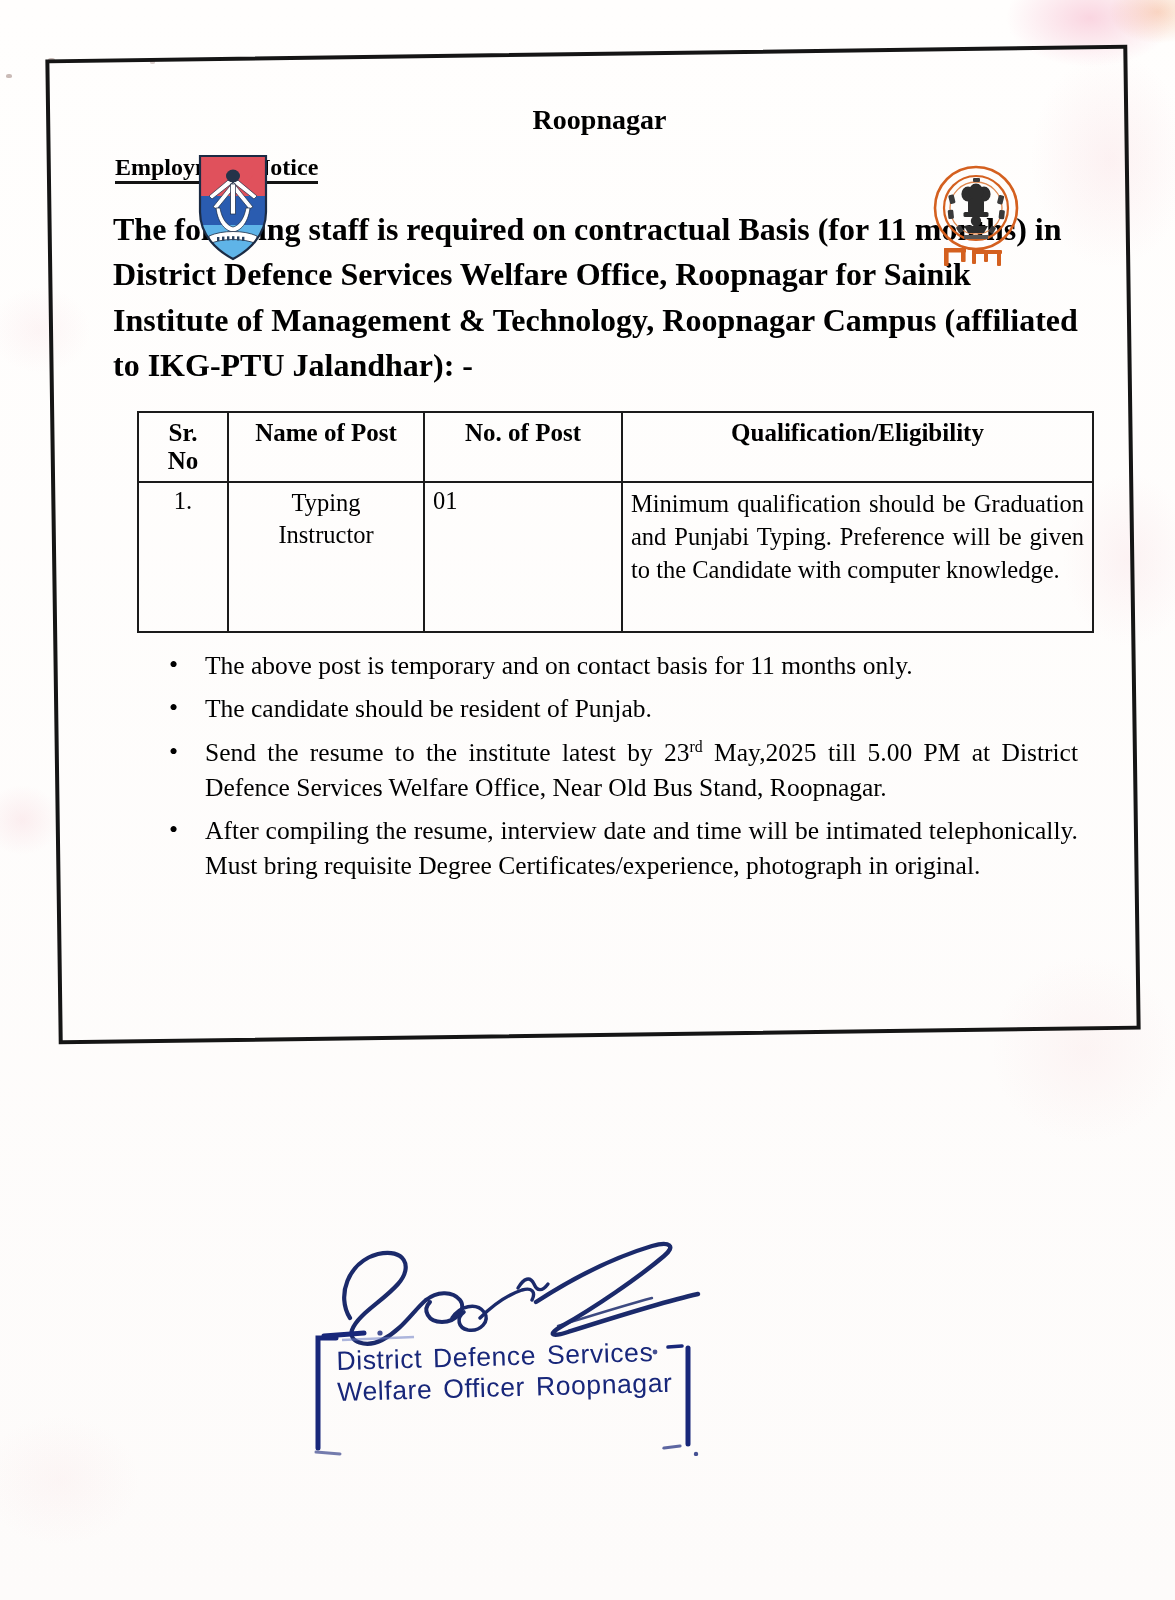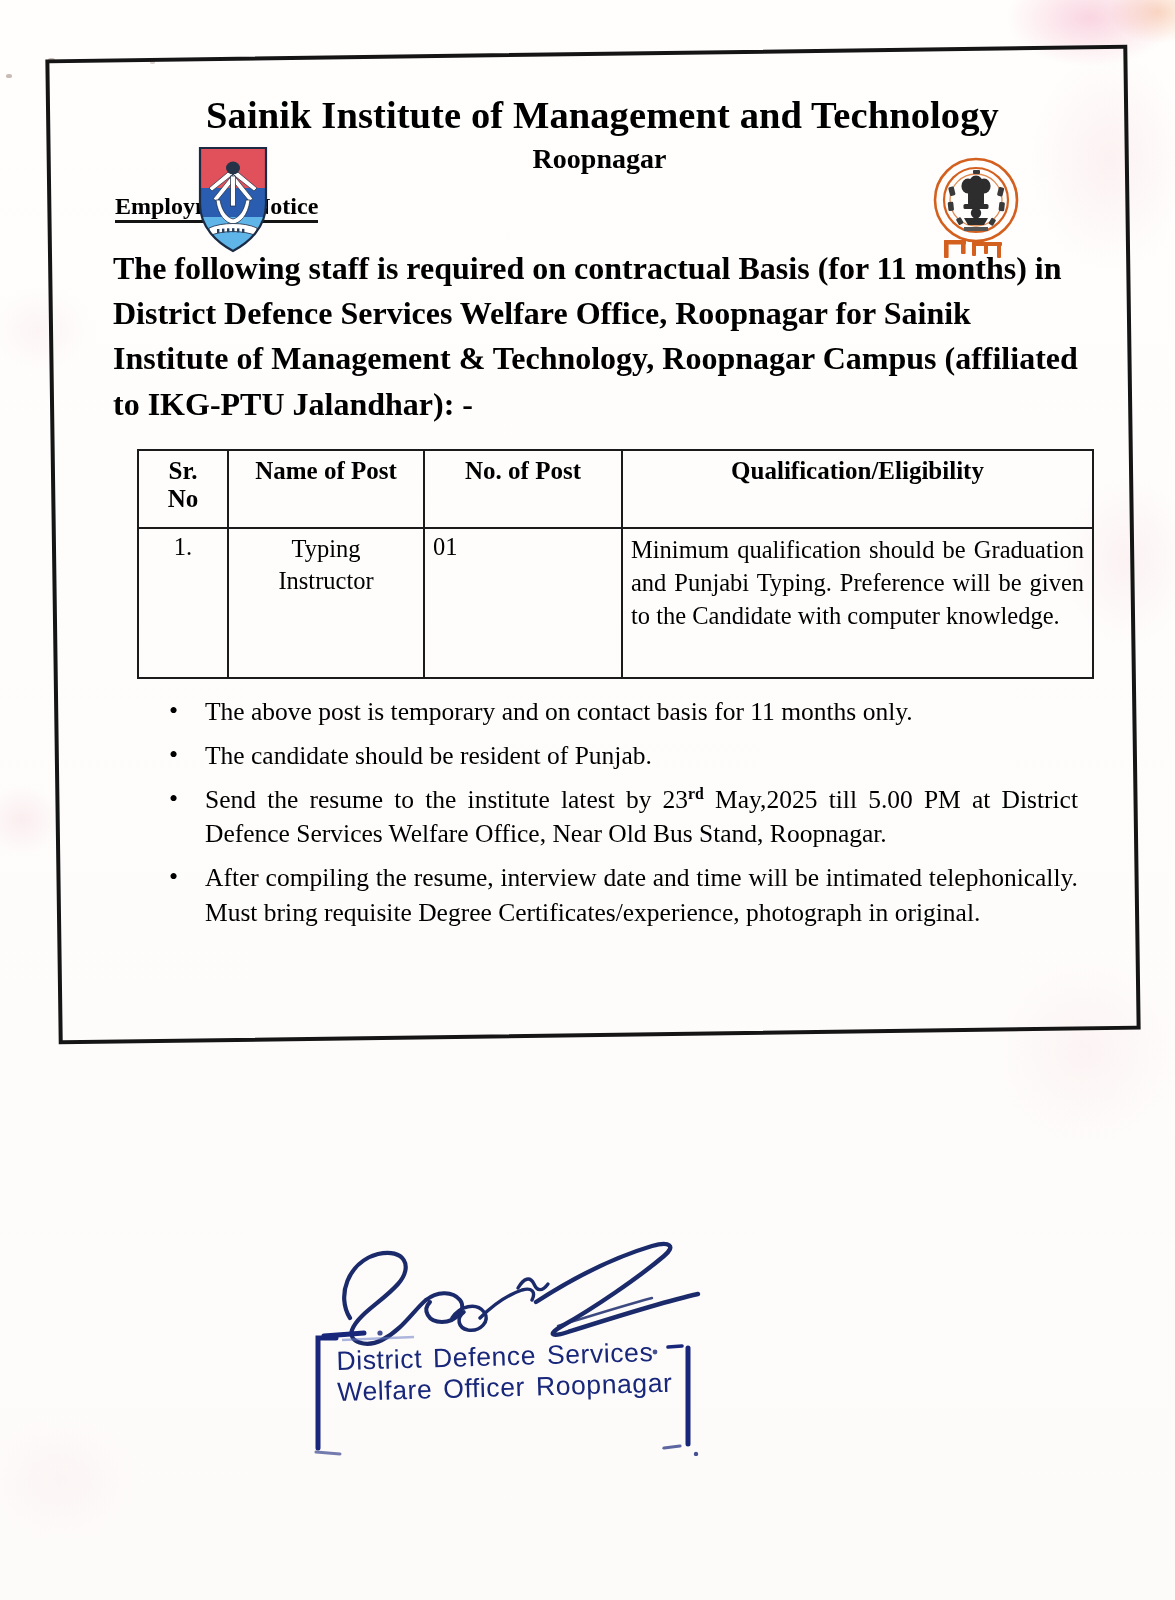--- a/index.html
+++ b/index.html
@@ -131,21 +131,21 @@
     padding: 4px 8px;
     font-size: 24.5px;
     vertical-align: top;
   }
   table.posts th {
     font-weight: bold;
     text-align: center;
     font-size: 25px;
     line-height: 1.12;
     padding-top: 6px;
-    padding-bottom: 14px;
+    padding-bottom: 6px;
   }
   .col-sr   { width: 90px; }
   .col-name { width: 196px; }
   .col-num  { width: 198px; }
   .col-qual { width: 471px; }
 
   th.th-sr { text-align: left; padding-left: 26px; }
   td.td-sr { text-align: center; font-size: 25px; padding-top: 8px; }
   td.td-name { text-align: center; line-height: 1.3; padding-top: 8px; }
   td.td-num  { padding-top: 8px; }
@@ -181,21 +181,21 @@
     line-height: 1.36;
   }
   li.justified { text-align: justify; text-align-last: left; }
 
   .note-line {
     font-size: 25.5px;
     margin: 22px 0 0 0;
     padding-left: 12px;
   }
   .note-line b { font-weight: bold; }
-  sup { font-size: .62em; vertical-align: super; line-height: 0; font-weight: bold; }
+  sup { font-size: .62em; vertical-align: super; line-height: 0; }
 
   
   #sign-block {
     position: absolute;
     left: 300px;
     top: 1222px;
     width: 430px;
     height: 250px;
   }
   #signature-svg { position: absolute; left: 22px; top: 0; }
@@ -266,21 +266,20 @@
             <rect x="31" y="84.3" width="2.4" height="4"></rect>
               <rect x="36" y="84.2" width="2.4" height="4"></rect>
             <rect x="41" y="84.4" width="2.4" height="4"></rect>
               <rect x="46" y="84.8" width="2.4" height="4"></rect>
           </g>
         </g>
         <path d="M4,4 L70,4 L70,60 C70,84 52,99 37,107 C22,99 4,84 4,60 Z" fill="none" stroke="#1b2b44" stroke-width="2.2"></path>
       </svg>
     </div>
 
-    <h1 class="org-title">Sainik Institute of Management and Technology</h1>
 
     <div id="seal-right">
       <svg viewBox="0 0 104 104" width="104" height="104">
         <circle cx="52" cy="46" r="41" fill="none" stroke="#d4601f" stroke-width="2.6"></circle>
         <circle cx="52" cy="46" r="32" fill="none" stroke="#d4601f" stroke-width="2.2"></circle>
         <circle cx="52" cy="46" r="26" fill="none" stroke="#e08a52" stroke-width="1.3"></circle>
 
         <g fill="#3a3a3a">
           <rect x="49" y="16" width="7" height="4" rx="1"></rect>
           <rect x="25" y="33" width="5.6" height="9" rx="1.4" transform="rotate(-14 27 37)"></rect>

